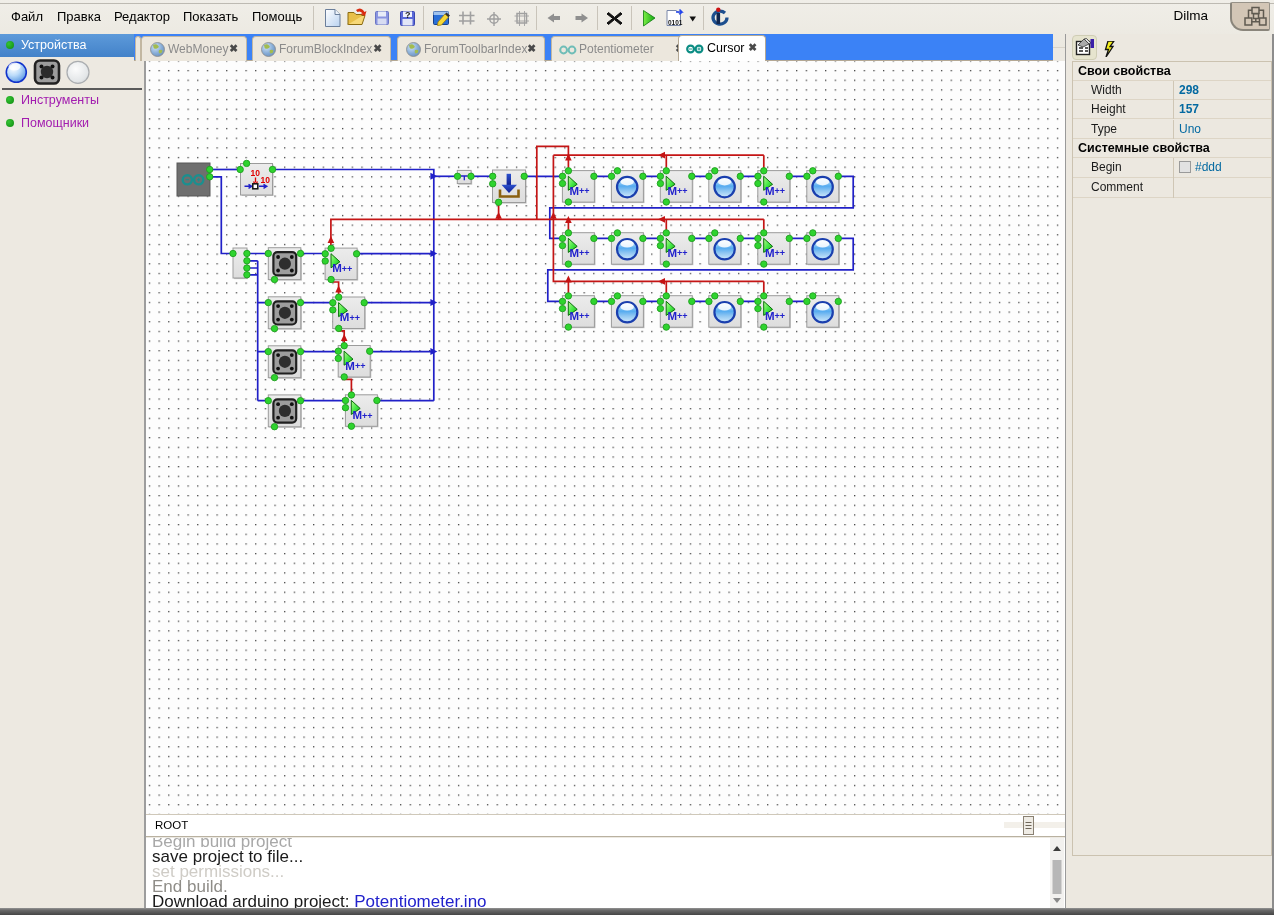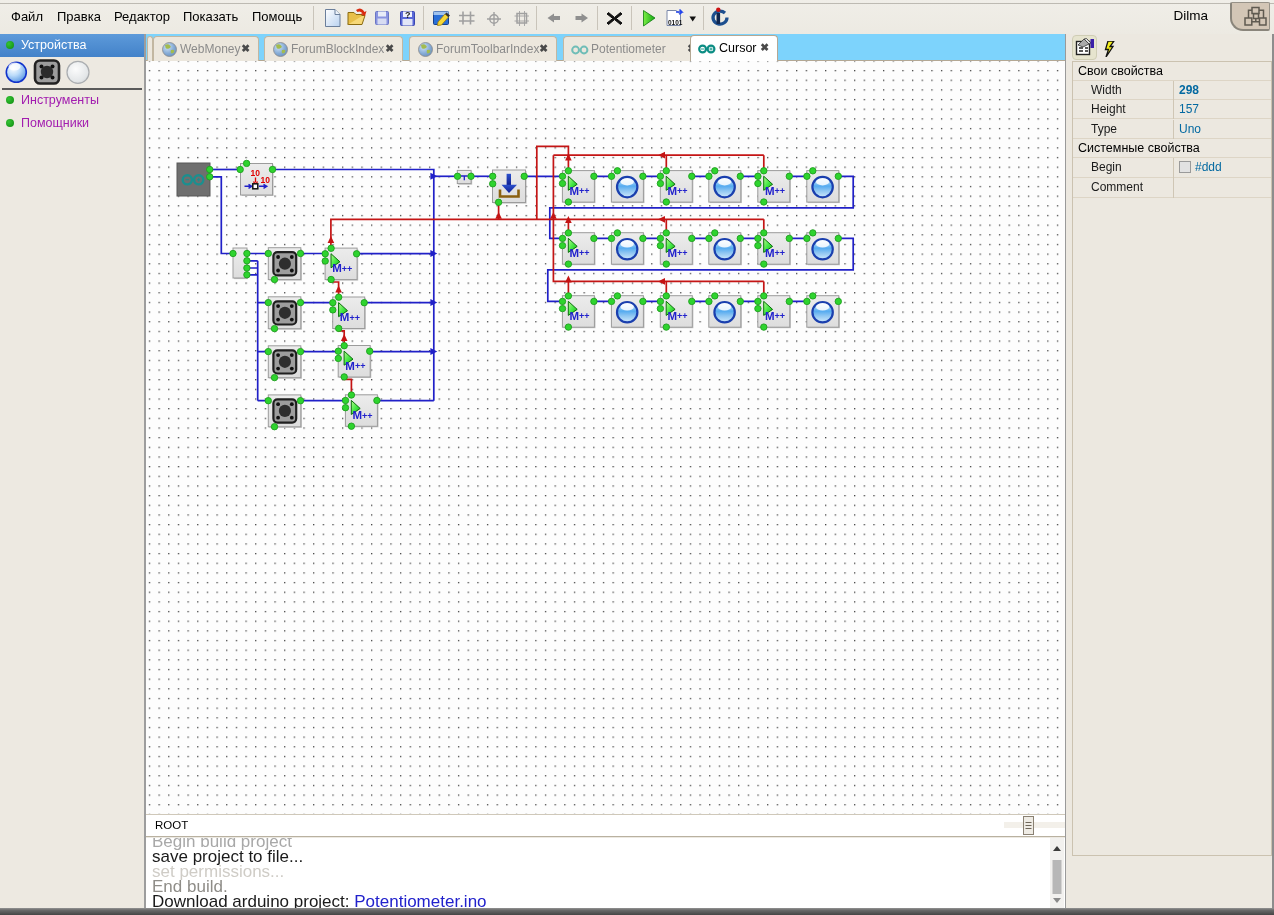--- a/index.html
+++ b/index.html
@@ -3,35 +3,35 @@
 <style>
 *{margin:0;padding:0;box-sizing:border-box}
 html,body{width:1274px;height:915px;overflow:hidden;font-family:"Liberation Sans",sans-serif;background:#ece9e2}
 .abs{position:absolute}
 #menubar{left:0;top:0;width:1274px;height:48px;background:linear-gradient(#f0eee8,#ebe8e0);border-bottom:1px solid #d8d3c8}
 .mi{position:absolute;top:9px;font-size:13px;color:#000}
 #sidebar{left:0;top:34px;width:146px;height:874px;background:#ede9e1;border-right:2px solid #9d9d9d}
 #sbhead{position:absolute;left:0;top:0;width:144px;height:23px;background:linear-gradient(#5d9ada,#4382c9);color:#fff;font-size:12.5px;line-height:23px}
 .sbdot{position:absolute;width:8px;height:8px;border-radius:50%;background:radial-gradient(circle at 35% 35%,#35c435,#0f8a0f)}
 .sbitem{position:absolute;font-size:12.5px;color:#a21caf}
-#tabbar{left:146px;top:34px;width:919px;height:27px;background:#7dd3fc;border-bottom:1px solid #b4a894}
+#tabbar{left:134px;top:34px;width:919px;height:27px;background:#3b82f6;border-bottom:1px solid #b4a894}
 .tab{position:absolute;top:2px;height:25px;background:#ece7dd;border:1px solid #c2b7a1;border-bottom:none;border-radius:4px 4px 0 0;font-size:12px;color:#8b8b8b}
 .tab.active{background:#fff;border-color:#b4a894;color:#000;top:1px;height:26px;z-index:3}
 .tab .lbl{position:absolute;top:5px;white-space:nowrap}
 .tab .x{position:absolute;top:5px;font-size:10.5px;color:#4a4a4a;font-weight:bold}
 #rootbar{left:146px;top:814px;width:919px;height:23px;background:#ffffff;border-top:1px solid #cfc8b9;border-bottom:1px solid #b9b1a0}
 #rootbar .t{position:absolute;left:9px;top:4px;font-size:11.5px;color:#000}
 #log{left:146px;top:838px;width:919px;height:70px;background:#fff;overflow:hidden}
 .ll{position:absolute;left:6px;font-size:17px;white-space:pre}
 #bottombar{left:0;top:908px;width:1274px;height:7px;background:linear-gradient(#939393,#6a6a6a 30%,#454545)}
 #rpanel{left:1065px;top:34px;width:209px;height:874px;background:#ece8e0;border-left:1px solid #9a9a9a;border-right:2px solid #8d8d8d}
 #ptable{position:absolute;left:6px;top:27px;width:200px;height:795px;border:1px solid #cbc2b0;background:#ece8e0}
 .prow{position:absolute;left:0;width:198px;height:19px;border-bottom:1px solid #ddd5c6;font-size:12px}
 .prow .lab{position:absolute;left:18px;top:2px;color:#1a1a1a}
-.prow .hd{position:absolute;left:5px;top:2px;color:#000;font-weight:normal;font-size:12.5px}
+.prow .hd{position:absolute;left:5px;top:2px;color:#000;font-weight:bold;font-size:12.5px}
 .prow .val{position:absolute;left:106px;top:2px;color:#0369a1}
 .prow .vline{position:absolute;left:100px;top:0;width:1px;height:19px;background:#cfc6b5}
 #dilma{position:absolute;right:66px;top:8px;font-size:13.5px;color:#000}
 #cornerbtn{position:absolute;right:4px;top:2px;width:40px;height:29px;background:#d3c6b6;border:1px solid #979288;border-left:2px solid #8a857b;border-bottom:2px solid #8a857b;border-radius:2px 2px 2px 13px}
 </style></head>
 <body>
 <div class="abs" id="menubar">
  <div style="position:absolute;left:0;top:3px;width:1274px;height:1px;background:#bdbab2"></div>
  <span class="mi" style="left:11px">Файл</span>
  <span class="mi" style="left:57px">Правка</span>
@@ -478,21 +478,21 @@
         <span class="hd">Свои свойства</span>
       </div>
   <div class="prow" style="top:19.2px">
         <span class="vline"></span>
         <span class="lab">Width</span>
         <span class="val" style="font-weight:bold">298</span>
       </div>
   <div class="prow" style="top:38.4px">
         <span class="vline"></span>
         <span class="lab">Height</span>
-        <span class="val" style="font-weight:normal">157</span>
+        <span class="val" style="font-weight:bold">157</span>
       </div>
   <div class="prow" style="top:57.6px">
         <span class="vline"></span>
         <span class="lab">Type</span>
         <span class="val">Uno</span>
       </div>
   <div class="prow" style="top:76.8px">
         <span class="hd">Системные свойства</span>
       </div>
   <div class="prow" style="top:96px;height:20px">

